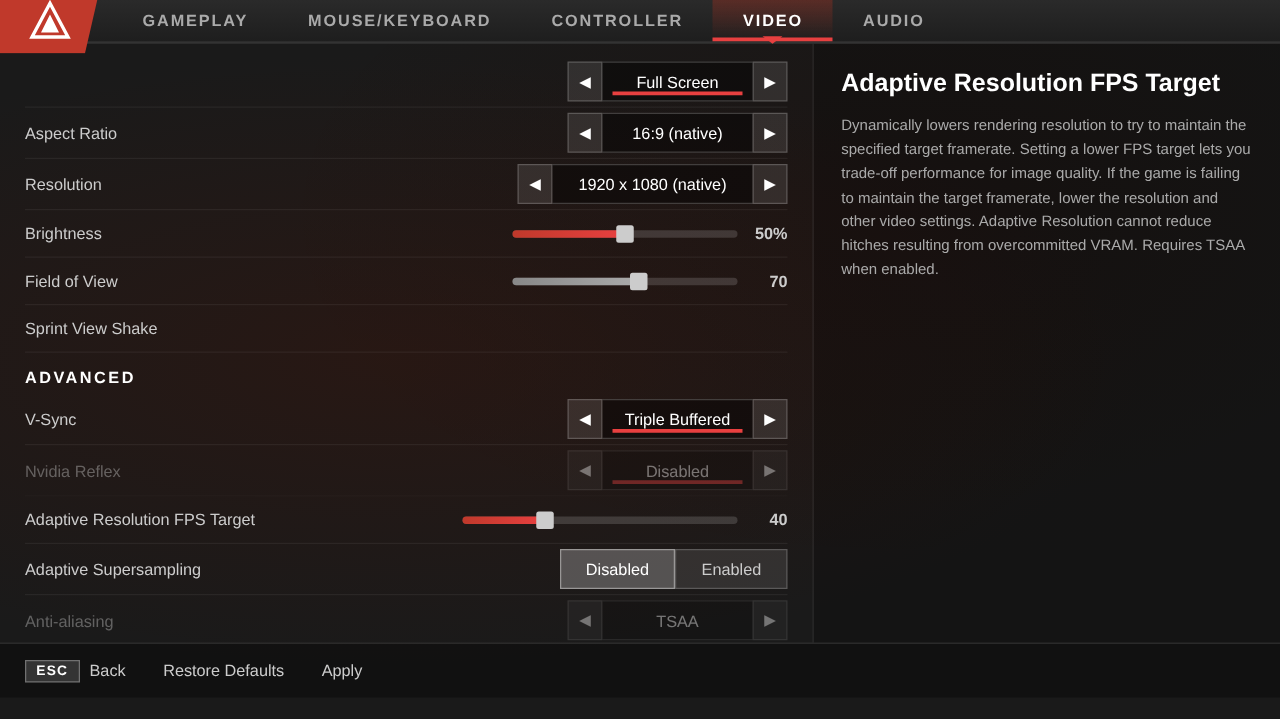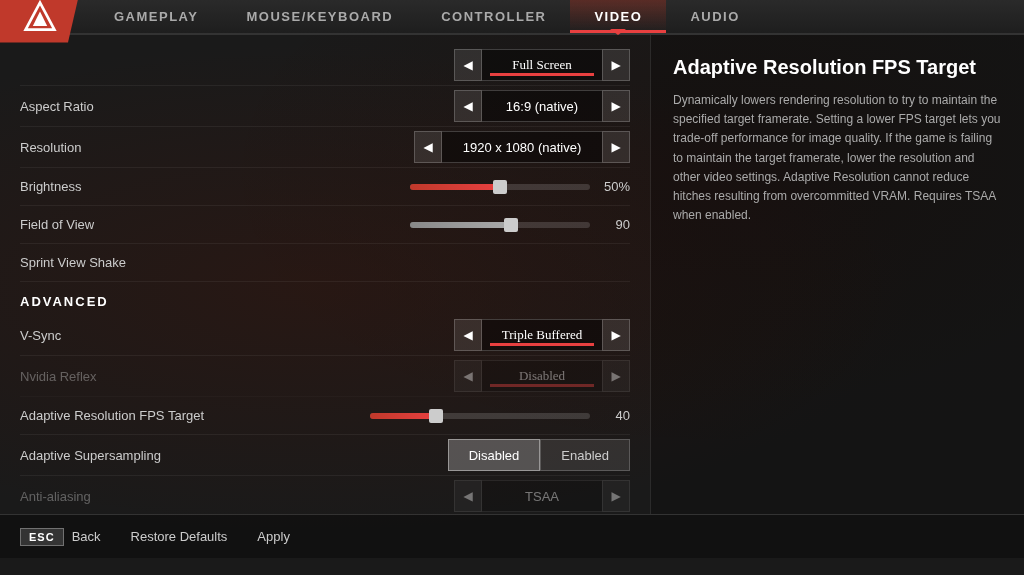--- a/index.html
+++ b/index.html
@@ -171,38 +171,38 @@
       display: flex;
       align-items: center;
       justify-content: center;
       font-size: 13px;
       color: #fff;
       padding: 0 8px;
     }
 
     .selector-value.orange-bar {
       position: relative;
-      font-family: Liberation Serif, serif;
     }
 
     .selector-value.orange-bar::after {
       content: '';
       position: absolute;
       bottom: 4px;
       left: 8px;
       right: 8px;
       height: 3px;
       background: #e84040;
     }
 
     
     .slider-container {
       display: flex;
       align-items: center;
       gap: 10px;
+      font-weight: bold;
     }
 
     .slider-track {
       width: 180px;
       height: 6px;
       background: rgba(255,255,255,0.15);
       border-radius: 3px;
       position: relative;
     }
 
@@ -395,21 +395,21 @@
     </div>
 
     <div class="setting-row">
       <div class="setting-label">Field of View</div>
       <div class="setting-control">
         <div class="slider-container">
           <div class="slider-track">
             <div class="slider-fill" style="width:56%;"></div>
             <div class="slider-thumb" style="left:56%;"></div>
           </div>
-          <div class="slider-value">90</div>
+          <div class="slider-value">70</div>
         </div>
       </div>
     </div>
 
     <div class="setting-row">
       <div class="setting-label">Sprint View Shake</div>
     </div>
 
     <div class="section-header">ADVANCED</div>
 

